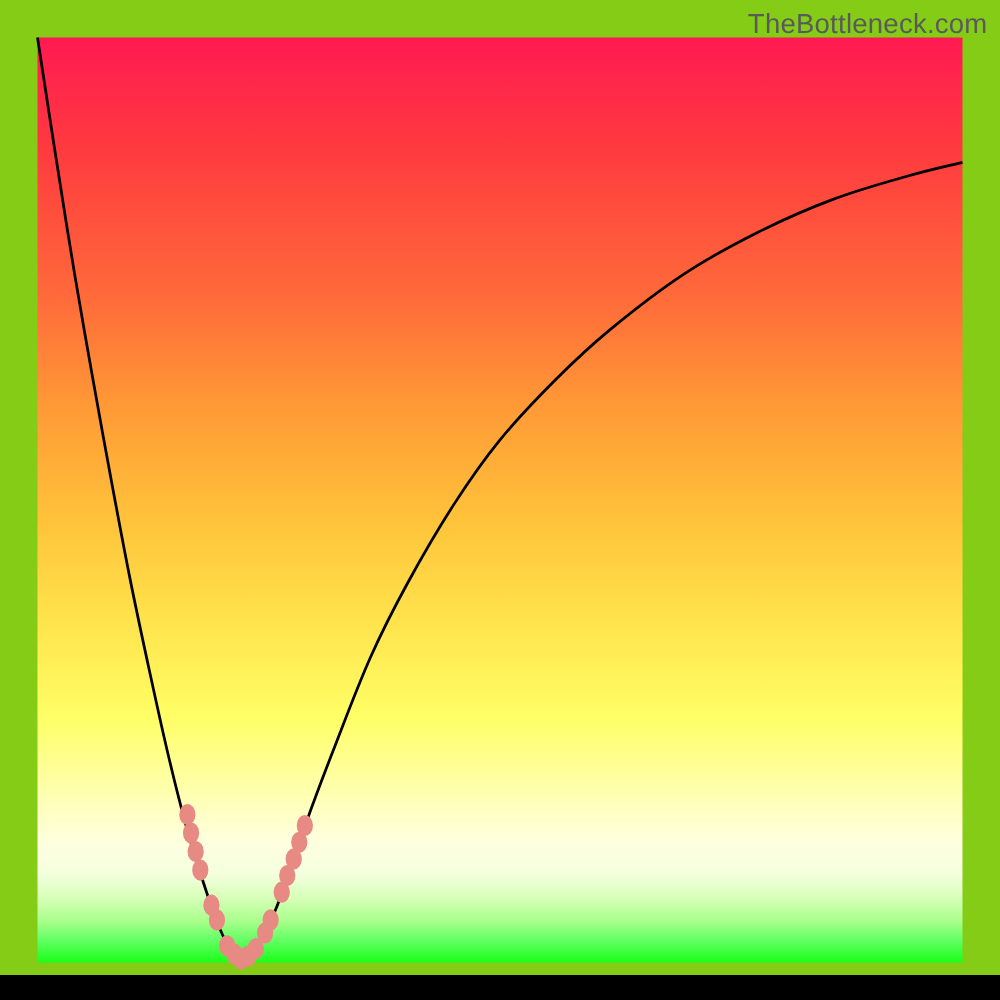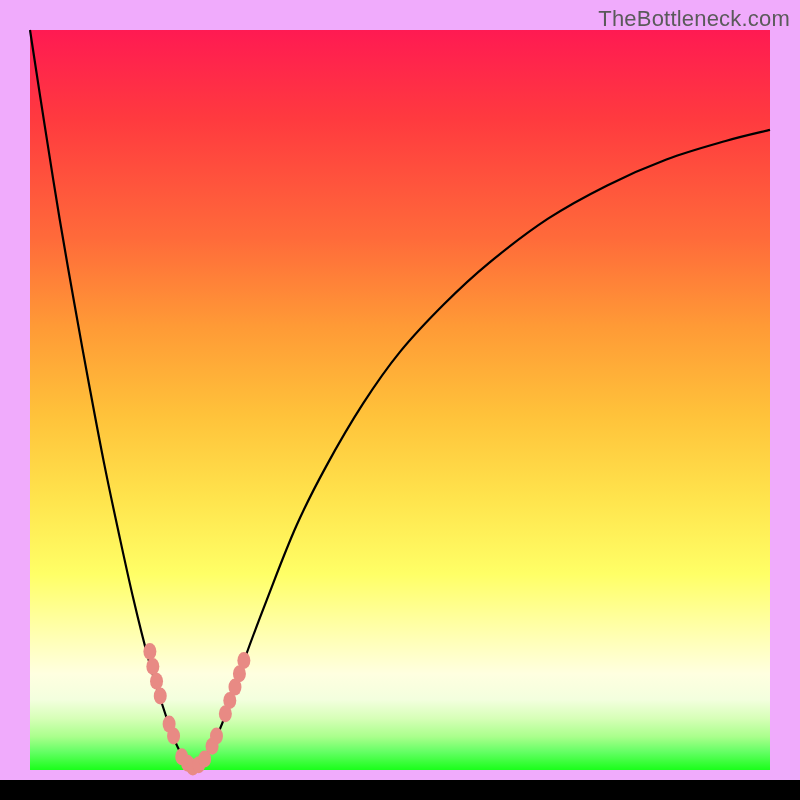--- a/index.html
+++ b/index.html
@@ -8,21 +8,21 @@
     width: 800px;
     height: 800px;
     overflow: hidden;
     background: #000;
     font-family: Arial, Helvetica, sans-serif;
   }
   .frame {
     position: relative;
     width: 800px;
     height: 780px;
-    background: #f0abfc;
+    background: #84cc16;
   }
   .plot-area {
     position: absolute;
     left: 30px;
     top: 30px;
     width: 740px;
     height: 740px;
     background: linear-gradient(
       to bottom,
       #ff1a52 0%,

